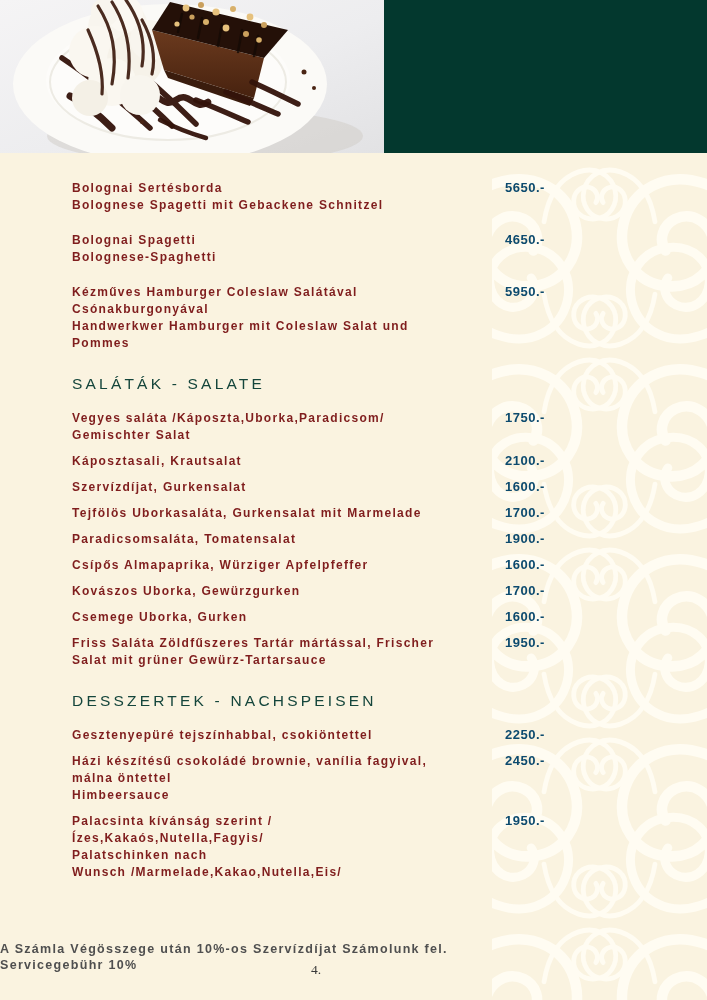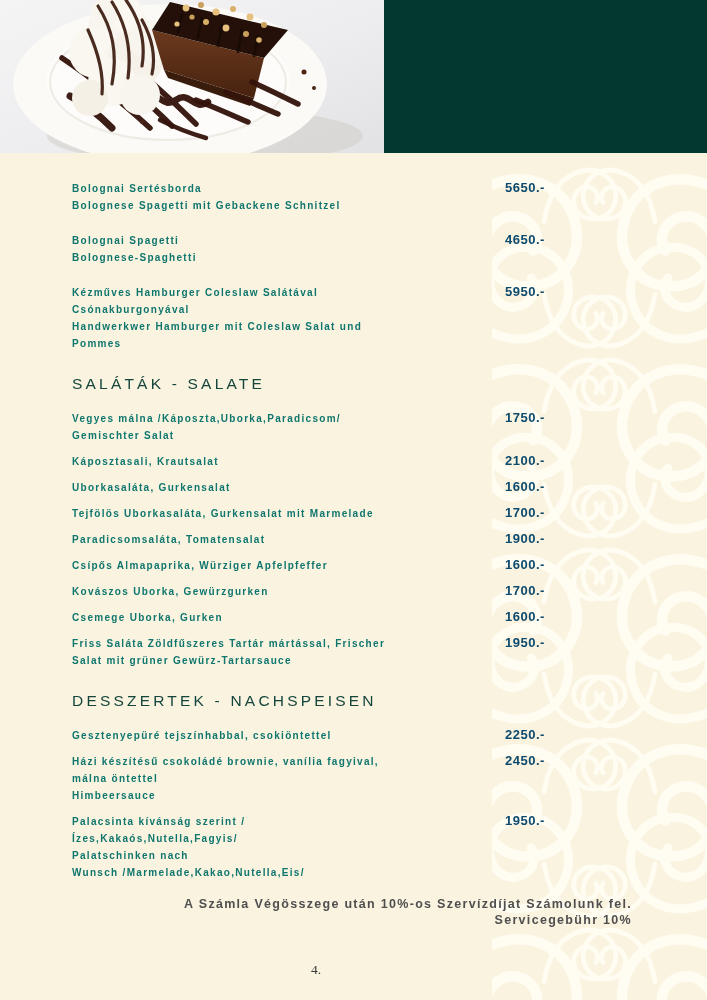--- a/index.html
+++ b/index.html
@@ -9,33 +9,33 @@
     font-family:"Liberation Sans",sans-serif;
   }
   .hero{position:absolute;top:0;left:0;width:707px;height:153px;}
   .photo-svg{position:absolute;top:0;left:0;display:block;}
   .green-banner{position:absolute;top:0;left:384px;width:323px;height:153px;background:#03382e;}
   .pattern-svg{position:absolute;top:163px;left:492px;pointer-events:none;}
   .menu{position:absolute;top:180px;left:72px;width:600px;}
   .item{position:relative;margin-bottom:9px;width:433px;}
   .item.intro{margin-bottom:18px;}
   .line{
-    white-space:nowrap;font-weight:700;font-size:10px;line-height:17px;
-    letter-spacing:1.3px;color:#0f766e;
+    white-space:nowrap;font-weight:700;font-size:12px;line-height:17px;
+    letter-spacing:1.3px;color:#7f1d1d;
   }
   .price{
     position:absolute;top:0;left:433px;font-weight:700;font-size:13px;
     letter-spacing:.5px;color:#0c4a6e;white-space:nowrap;
   }
   .section-title{
     margin:22px 0 16px 0;font-weight:400;font-size:15.5px;line-height:20px;
     letter-spacing:3.2px;color:#14453b;white-space:nowrap;
   }
   .footer{
-    position:absolute;top:897px;left:0;width:632px;text-align:right;
+    position:absolute;top:942px;left:0;width:632px;text-align:left;
     font-weight:700;font-size:12.5px;line-height:15.5px;letter-spacing:1.3px;color:#4f4f4f;
   }
   .page-number{
     position:absolute;top:962px;left:0;width:632px;text-align:center;
     font-family:"Liberation Serif",serif;font-size:13.5px;color:#3a3a3a;
   }
 </style>
 </head>
 <body>
 
@@ -162,30 +162,30 @@
       </div>
       <div class="item intro">
         <div class="line">Kézműves Hamburger Coleslaw Salátával</div>
         <div class="line">Csónakburgonyával</div>
         <div class="line">Handwerkwer Hamburger mit Coleslaw Salat und</div>
         <div class="line">Pommes</div>
         <div class="price">5950.-</div>
       </div>
       <div class="section-title">SALÁTÁK - SALATE</div>
       <div class="item">
-        <div class="line">Vegyes málna /Káposzta,Uborka,Paradicsom/</div>
+        <div class="line">Vegyes saláta /Káposzta,Uborka,Paradicsom/</div>
         <div class="line">Gemischter Salat</div>
         <div class="price">1750.-</div>
       </div>
       <div class="item">
         <div class="line">Káposztasali, Krautsalat</div>
         <div class="price">2100.-</div>
       </div>
       <div class="item">
-        <div class="line">Uborkasaláta, Gurkensalat</div>
+        <div class="line">Szervízdíjat, Gurkensalat</div>
         <div class="price">1600.-</div>
       </div>
       <div class="item">
         <div class="line">Tejfölös Uborkasaláta, Gurkensalat mit Marmelade</div>
         <div class="price">1700.-</div>
       </div>
       <div class="item">
         <div class="line">Paradicsomsaláta, Tomatensalat</div>
         <div class="price">1900.-</div>
       </div>

